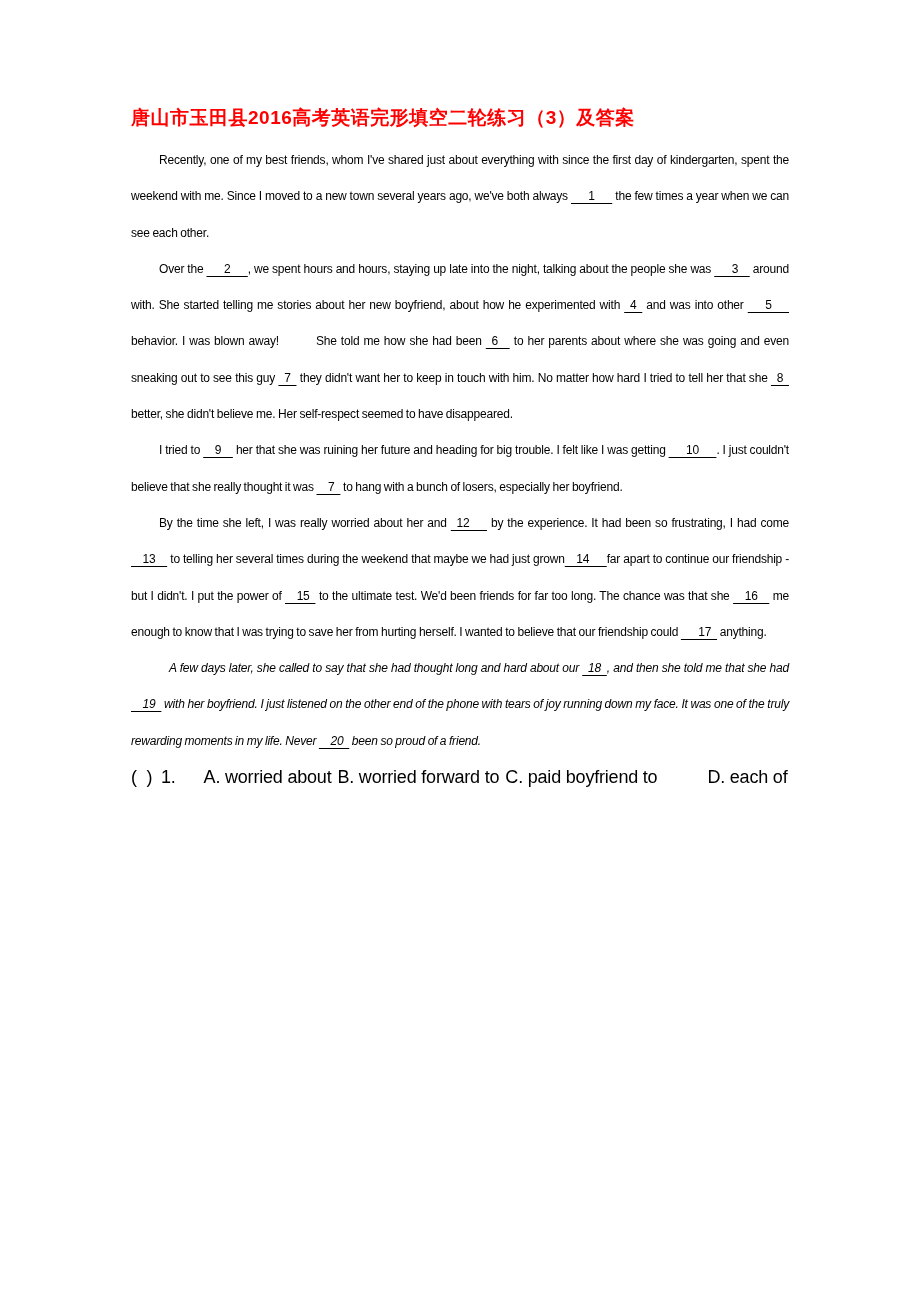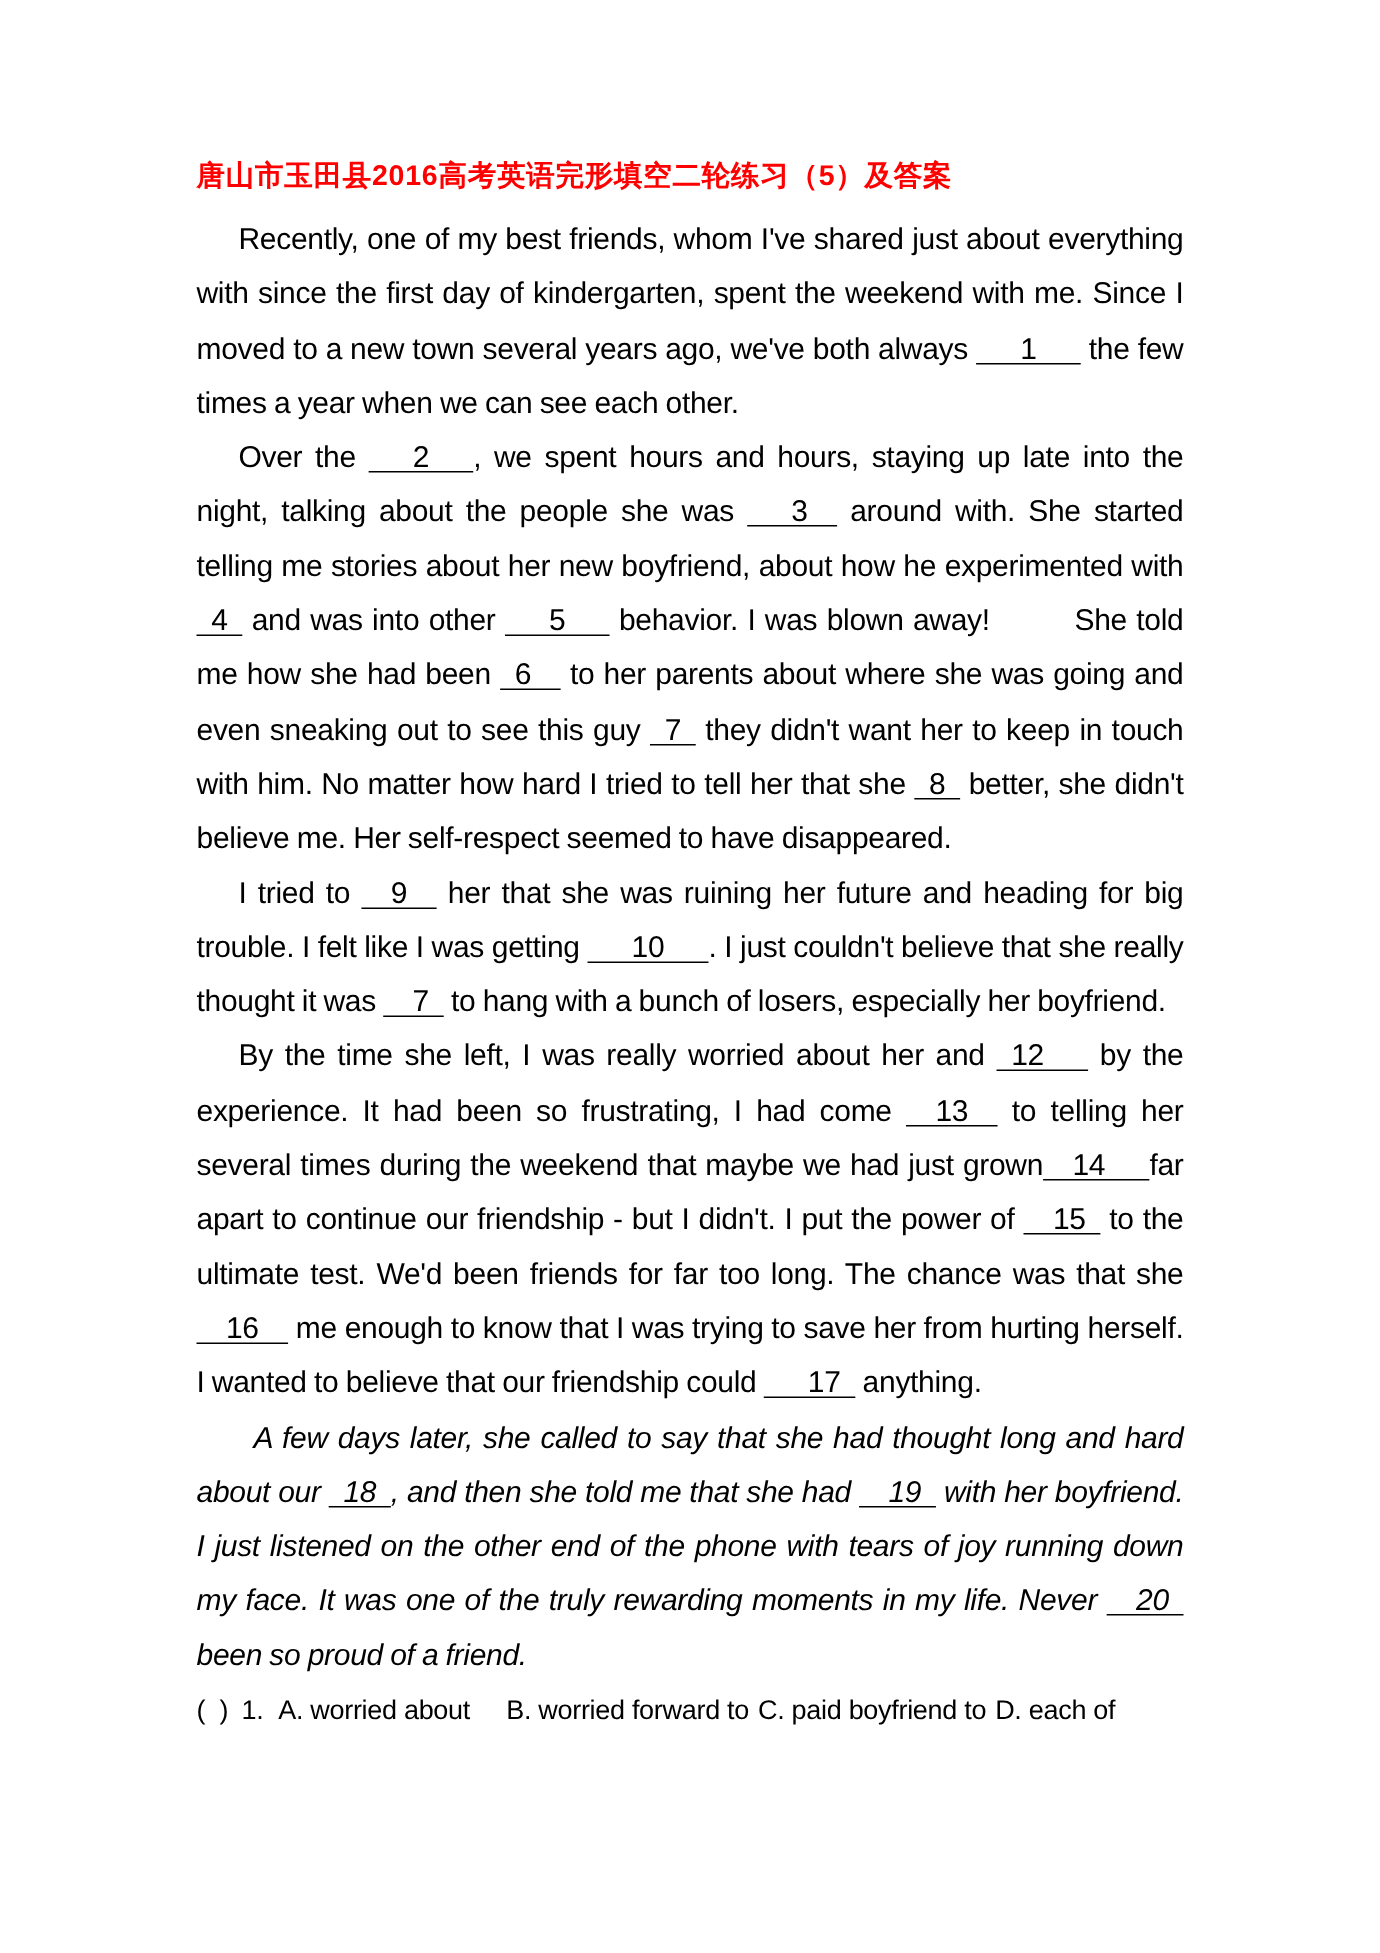--- a/index.html
+++ b/index.html
@@ -31,21 +31,21 @@
     margin: 2px 0 6px 0;
     font-size: 19px;
     line-height: 36.3px;
     font-family: "Liberation Serif", "DejaVu Serif", serif;
     letter-spacing: 1px;
     text-align: justify;
   }
   .passage { margin-top: 6px; }
   .para {
     margin: 0;
-    font-size: 20px;
+    font-size: 12px;
     line-height: 36.3px;
     text-align: justify;
     text-indent: 28px;
     letter-spacing: -0.2px;
     word-spacing: -0.5px;
   }
   .para.wide-indent { text-indent: 38px; font-style: italic; }
   .blank {
     text-decoration: underline;
     text-decoration-thickness: 1.4px;
@@ -59,29 +59,30 @@
     line-height: 36.3px;
     white-space: nowrap;
     letter-spacing: -0.2px;
   }
   .q-paren { white-space: pre; }
   .q-num { margin: 0 5px 0 4px; }
   .opt {
     display: inline-block;
     min-width: 130px;
     padding-right: 6px;
+    text-align: right;
   }
   .opt.opt-a { min-width: 152px; }
 </style>
 </head>
 <body>
 
 <div class="page">
 
-  <h1 class="doc-title">唐山市玉田县2016高考英语完形填空二轮练习（5）及答案</h1>
+  <h1 class="doc-title">唐山市玉田县2016高考英语完形填空二轮练习（3）及答案</h1>
 
 
   <div class="passage">
     <p class="para">Recently, one of my best friends, whom I've shared just about everything with since the first day of kindergarten, spent the weekend with me. Since I moved to a new town several years ago, we've both always <span class="blank">   1   </span> the few times a year when we can see each other.</p>
     <p class="para">Over the <span class="blank">   2   </span>, we spent hours and hours, staying up late into the night, talking about the people she was <span class="blank">   3  </span> around with. She started telling me stories about her new boyfriend, about how he experimented with <span class="blank"> 4 </span> and was into other <span class="blank">   5   </span> behavior. I was blown away!&nbsp;&nbsp;&nbsp;&nbsp;&nbsp;&nbsp;&nbsp;&nbsp; She told me how she had been <span class="blank"> 6  </span> to her parents about where she was going and even sneaking out to see this guy <span class="blank"> 7 </span> they didn't want her to keep in touch with him. No matter how hard I tried to tell her that she <span class="blank"> 8 </span> better, she didn't believe me. Her self-respect seemed to have disappeared.</p>
     <p class="para">I tried to <span class="blank">  9  </span> her that she was ruining her future and heading for big trouble. I felt like I was getting <span class="blank">   10   </span>. I just couldn't believe that she really thought it was <span class="blank">  7 </span> to hang with a bunch of losers, especially her boyfriend.</p>
     <p class="para">By the time she left, I was really worried about her and <span class="blank"> 12   </span> by the experience. It had been so frustrating, I had come <span class="blank">  13  </span> to telling her several times during the weekend that maybe we had just grown<span class="blank">  14   </span>far apart to continue our friendship - but I didn't. I put the power of <span class="blank">  15 </span> to the ultimate test. We'd been friends for far too long. The chance was that she <span class="blank">  16  </span> me enough to know that I was trying to save her from hurting herself. I wanted to believe that our friendship could <span class="blank">   17 </span> anything.</p>
     <p class="para wide-indent">A few days later, she called to say that she had thought long and hard about our <span class="blank"> 18 </span>, and then she told me that she had <span class="blank">  19 </span> with her boyfriend. I just listened on the other end of the phone with tears of joy running down my face. It was one of the truly rewarding moments in my life. Never <span class="blank">  20 </span> been so proud of a friend.</p>
   </div>
 

